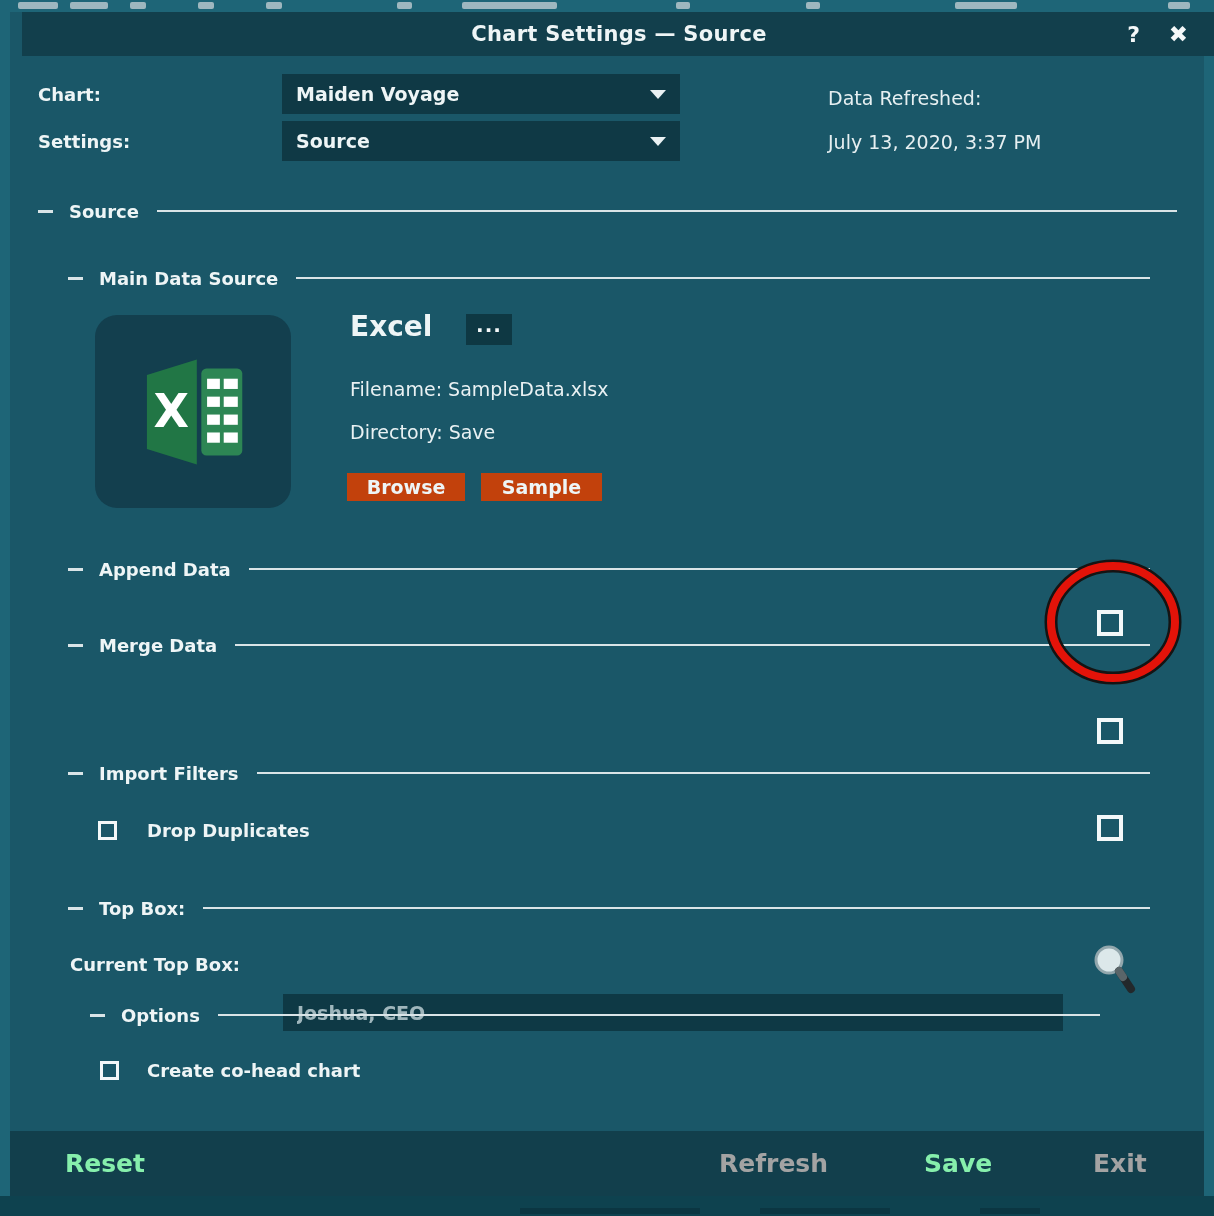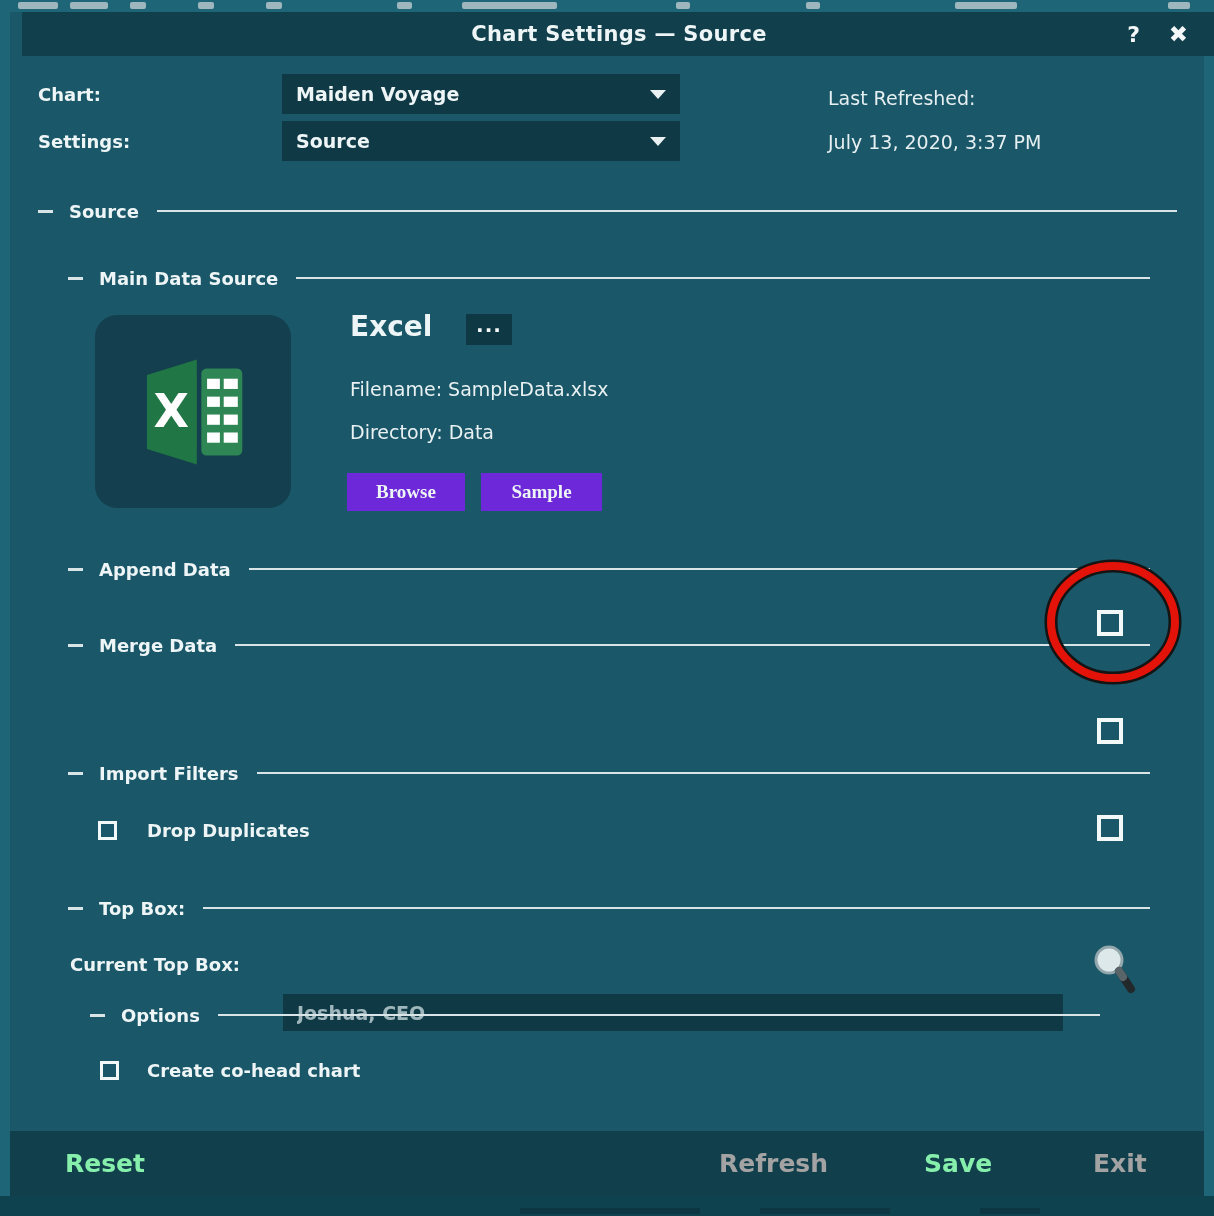--- a/index.html
+++ b/index.html
@@ -54,23 +54,23 @@
   }
   .excel-name { position:absolute; left:340px; top:298px; font-size:28px; font-weight:bold; }
   .more-btn {
     position:absolute; left:456px; top:302px; width:46px; height:31px;
     background:#0e3843; color:#f4f8f9; font-size:20px; font-weight:bold;
     display:flex; align-items:center; justify-content:center; letter-spacing:1px; cursor:pointer;
   }
   .fileinfo { position:absolute; font-size:19px; color:#e9f1f3; }
 
   .btn {
-    position:absolute; height:38px; background:#6d28d9; color:#eef5f6;
+    position:absolute; height:28px; background:#c2410c; color:#eef5f6;
     font-size:19px; font-weight:bold; display:flex; align-items:center;
-    justify-content:center; cursor:pointer;font-family:Liberation Serif, serif;
+    justify-content:center; cursor:pointer;
   }
 
   .cb {
     display:inline-block; background:transparent; cursor:pointer;
   }
   .cb.big { position:absolute; width:26px; height:26px; border:4px solid #f3f8f9; }
   .cb.small { width:19px; height:19px; border:3px solid #f3f8f9; flex:none; }
 
   .tb-input {
     position:absolute; left:273px; top:934px; width:780px; height:37px;
@@ -134,21 +134,21 @@
 
   <div class="row" style="left:28px;top:109px;height:40px">
     <span class="lbl">Settings:</span>
   </div>
   <div class="dropdown" style="left:272px;top:109px">
     <span class="val">Source</span>
     <span class="arrow"></span>
   </div>
 
   <div class="row" style="left:818px;top:74px;height:24px">
-    <span class="refresh-text">Last Refreshed:</span>
+    <span class="refresh-text">Data Refreshed:</span>
   </div>
   <div class="row" style="left:818px;top:118px;height:24px">
     <span class="refresh-text">July 13, 2020, 3:37 PM</span>
   </div>
 
   <div class="sec" style="left:28px;right:27px;top:186px">
     <span class="dash"></span>
     <span class="sec-label">Source</span>
     <span class="rule"></span>
   </div>
@@ -172,21 +172,21 @@
       <rect x="74" y="52" width="11" height="8" fill="#ffffff"></rect>
       <rect x="61" y="66" width="10" height="8" fill="#ffffff"></rect>
       <rect x="74" y="66" width="11" height="8" fill="#ffffff"></rect>
     </svg>
   </div>
 
   <span class="excel-name">Excel</span>
   <span class="more-btn">···</span>
 
   <div class="fileinfo" style="left:340px;top:366px">Filename: SampleData.xlsx</div>
-  <div class="fileinfo" style="left:340px;top:409px">Directory: Data</div>
+  <div class="fileinfo" style="left:340px;top:409px">Directory: Save</div>
 
   <div class="btn" style="left:337px;top:461px;width:118px">Browse</div>
   <div class="btn" style="left:471px;top:461px;width:121px">Sample</div>
 
   <div class="sec" style="left:58px;right:54px;top:544px">
     <span class="dash"></span>
     <span class="sec-label">Append Data</span>
     <span class="rule"></span>
   </div>
   <span class="cb big" style="left:1087px;top:598px"></span>

